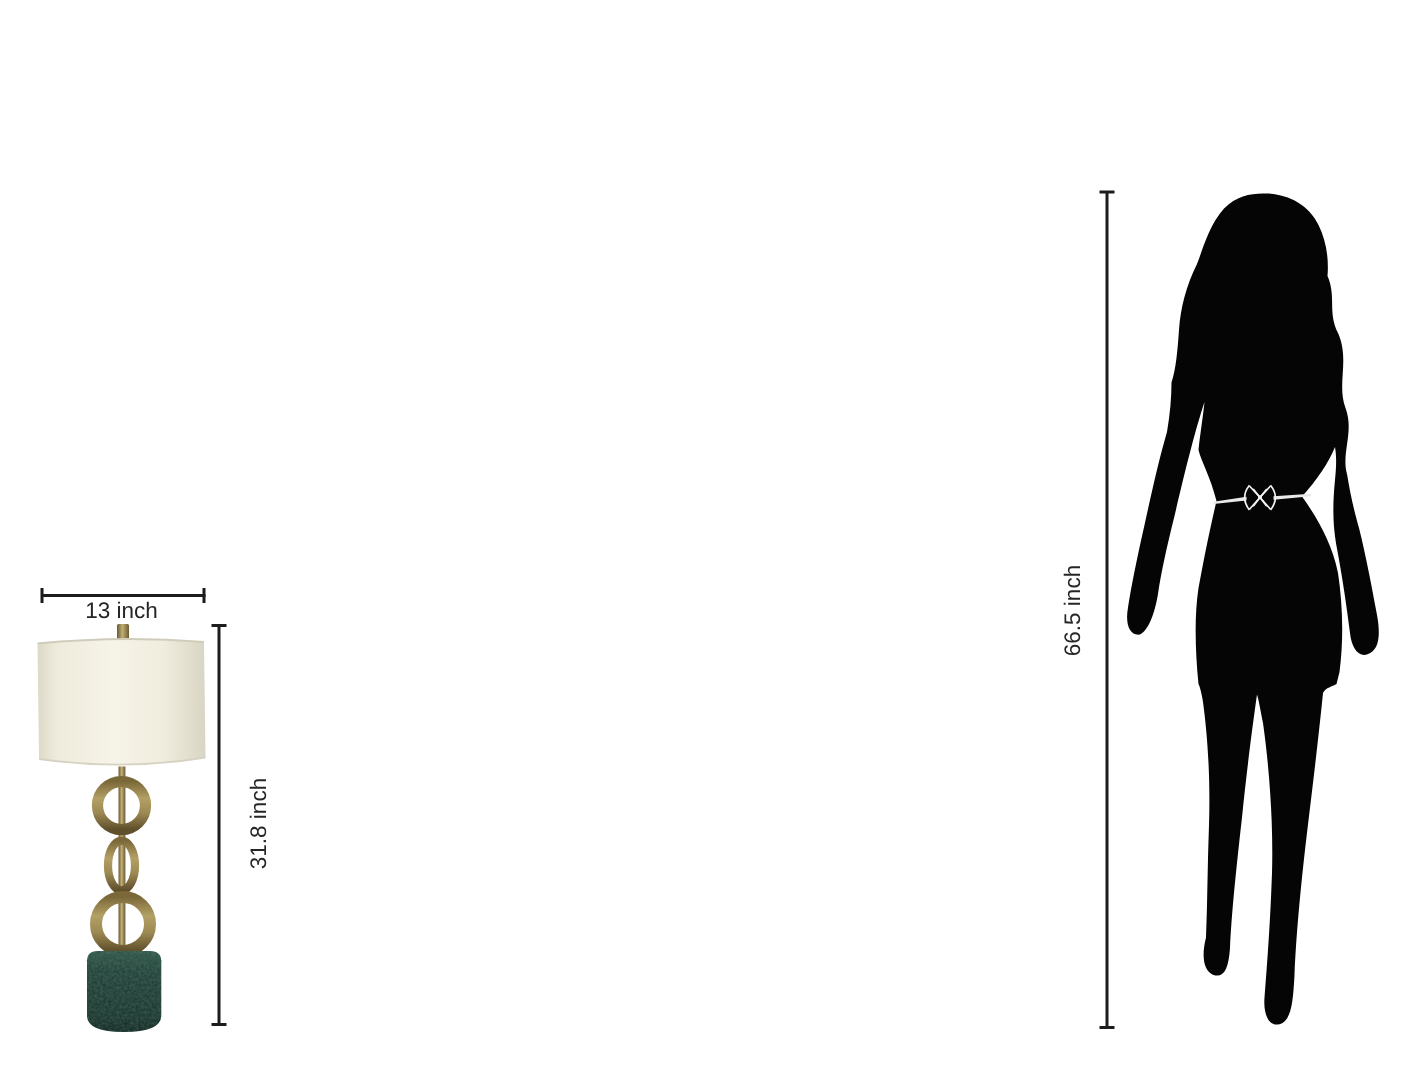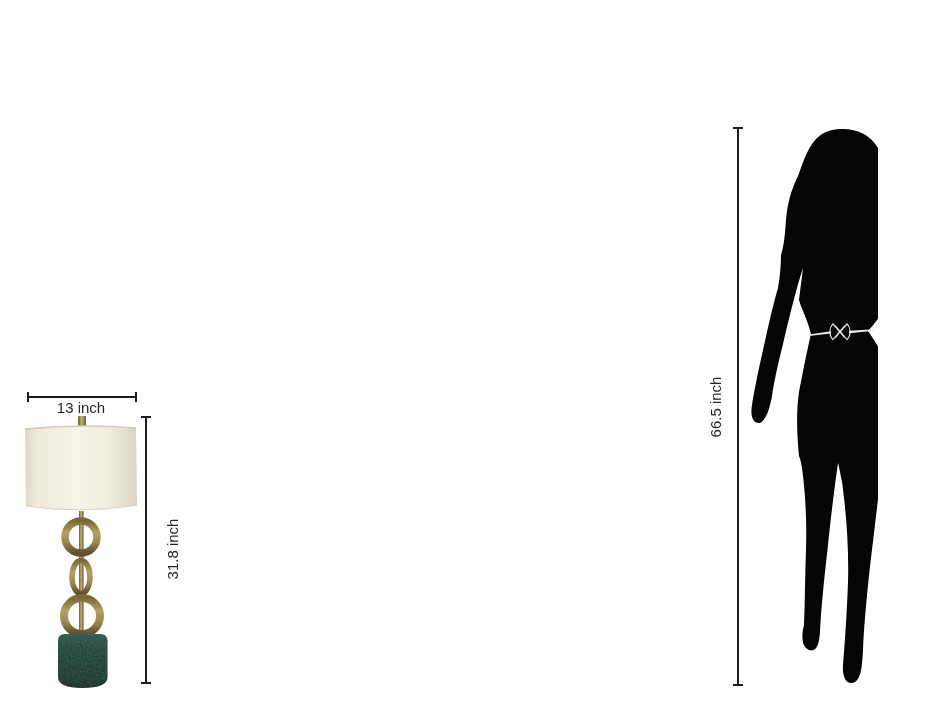--- a/index.html
+++ b/index.html
@@ -2,21 +2,21 @@
 <html><head>
 <meta charset="utf-8">
 <style>
   html,body{margin:0;padding:0;}
   body{
     font-family:"Liberation Sans","DejaVu Sans",sans-serif;
     background:#ffffff;
   }
   .canvas{
     position:relative;
-    width:878px;height:713px;
+    width:950px;height:713px;
     background:#ffffff;
     overflow:hidden;
   }
   
   .dim-line-v{position:absolute;width:2px;background:#1c1c1c;}
   .dim-line-h{position:absolute;height:2px;background:#1c1c1c;}
   .dim-cap-h{position:absolute;width:10px;height:2px;background:#1c1c1c;}
   .dim-cap-v{position:absolute;width:2px;height:10px;background:#1c1c1c;}
   .dim-label{
     position:absolute;

